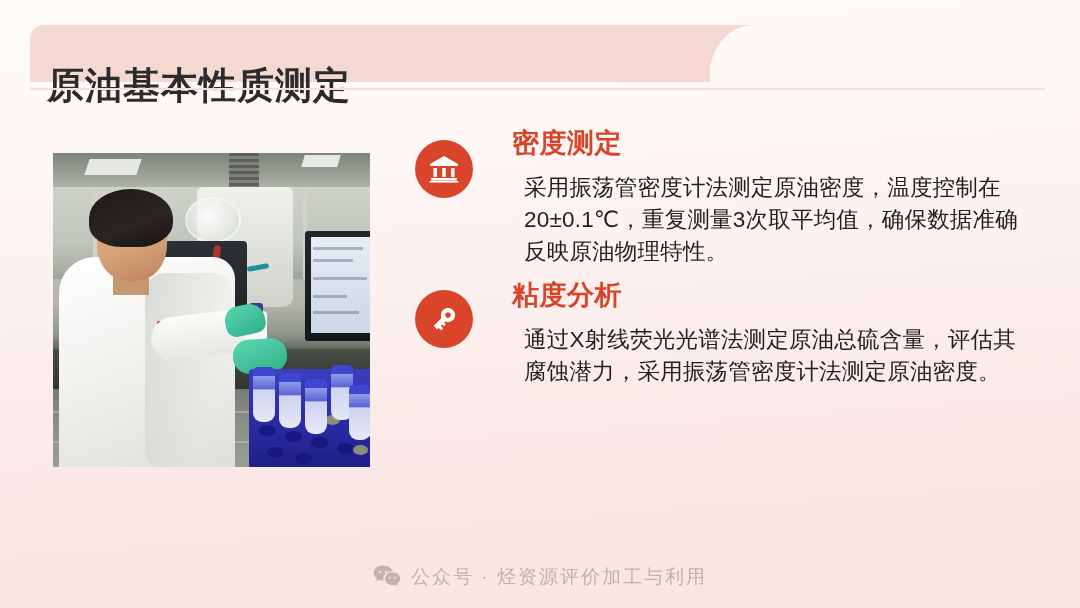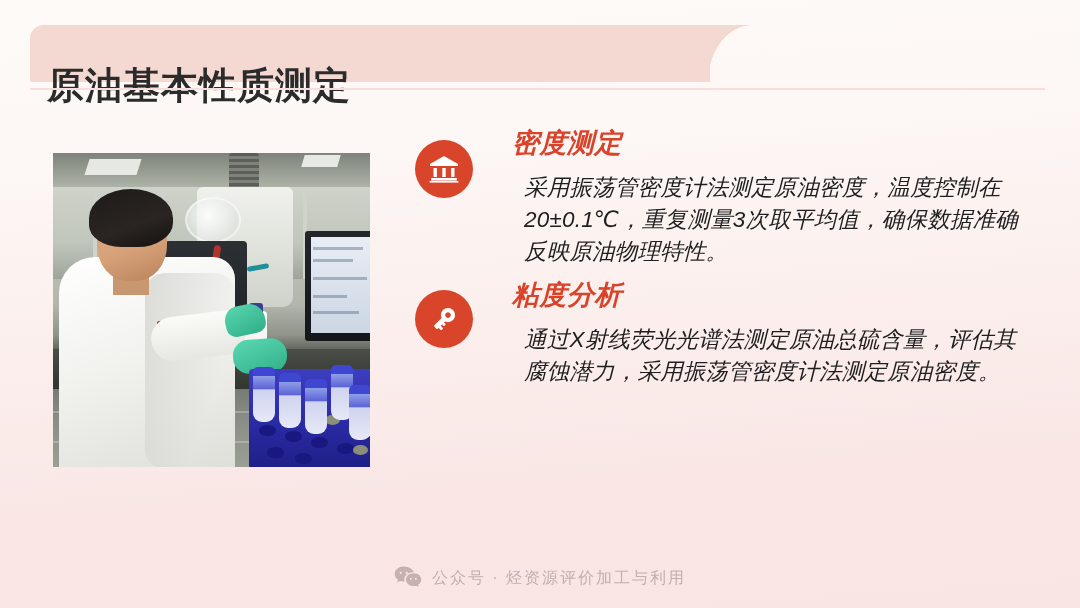--- a/index.html
+++ b/index.html
@@ -245,21 +245,20 @@
     height: 58px;
     border-radius: 50%;
     background: #d9452a;
     display: flex;
     align-items: center;
     justify-content: center;
   }
   .block-icon svg { display: block; }
   .block-body {
     margin-left: 97px;
-    font-style: italic;
   }
   .block-title {
     font-size: 27px;
     font-weight: 700;
     color: #d9432a;
     line-height: 1.18;
     margin: 0 0 2px 0;
     letter-spacing: .5px;
   }
   .block-desc {
@@ -284,21 +283,21 @@
     bottom: 18px;
     width: 100%;
     display: flex;
     align-items: center;
     justify-content: center;
     gap: 10px;
     color: #b9a3a2;
     opacity: .78;
   }
   .footer-text {
-    font-size: 16px;
+    font-size: 19px;
     letter-spacing: 2px;
     color: #b5a0a0;
   }
   .wechat-icon svg { display: block; }
 </style>
 </head>
 <body>
 
 <div class="slide">
 

